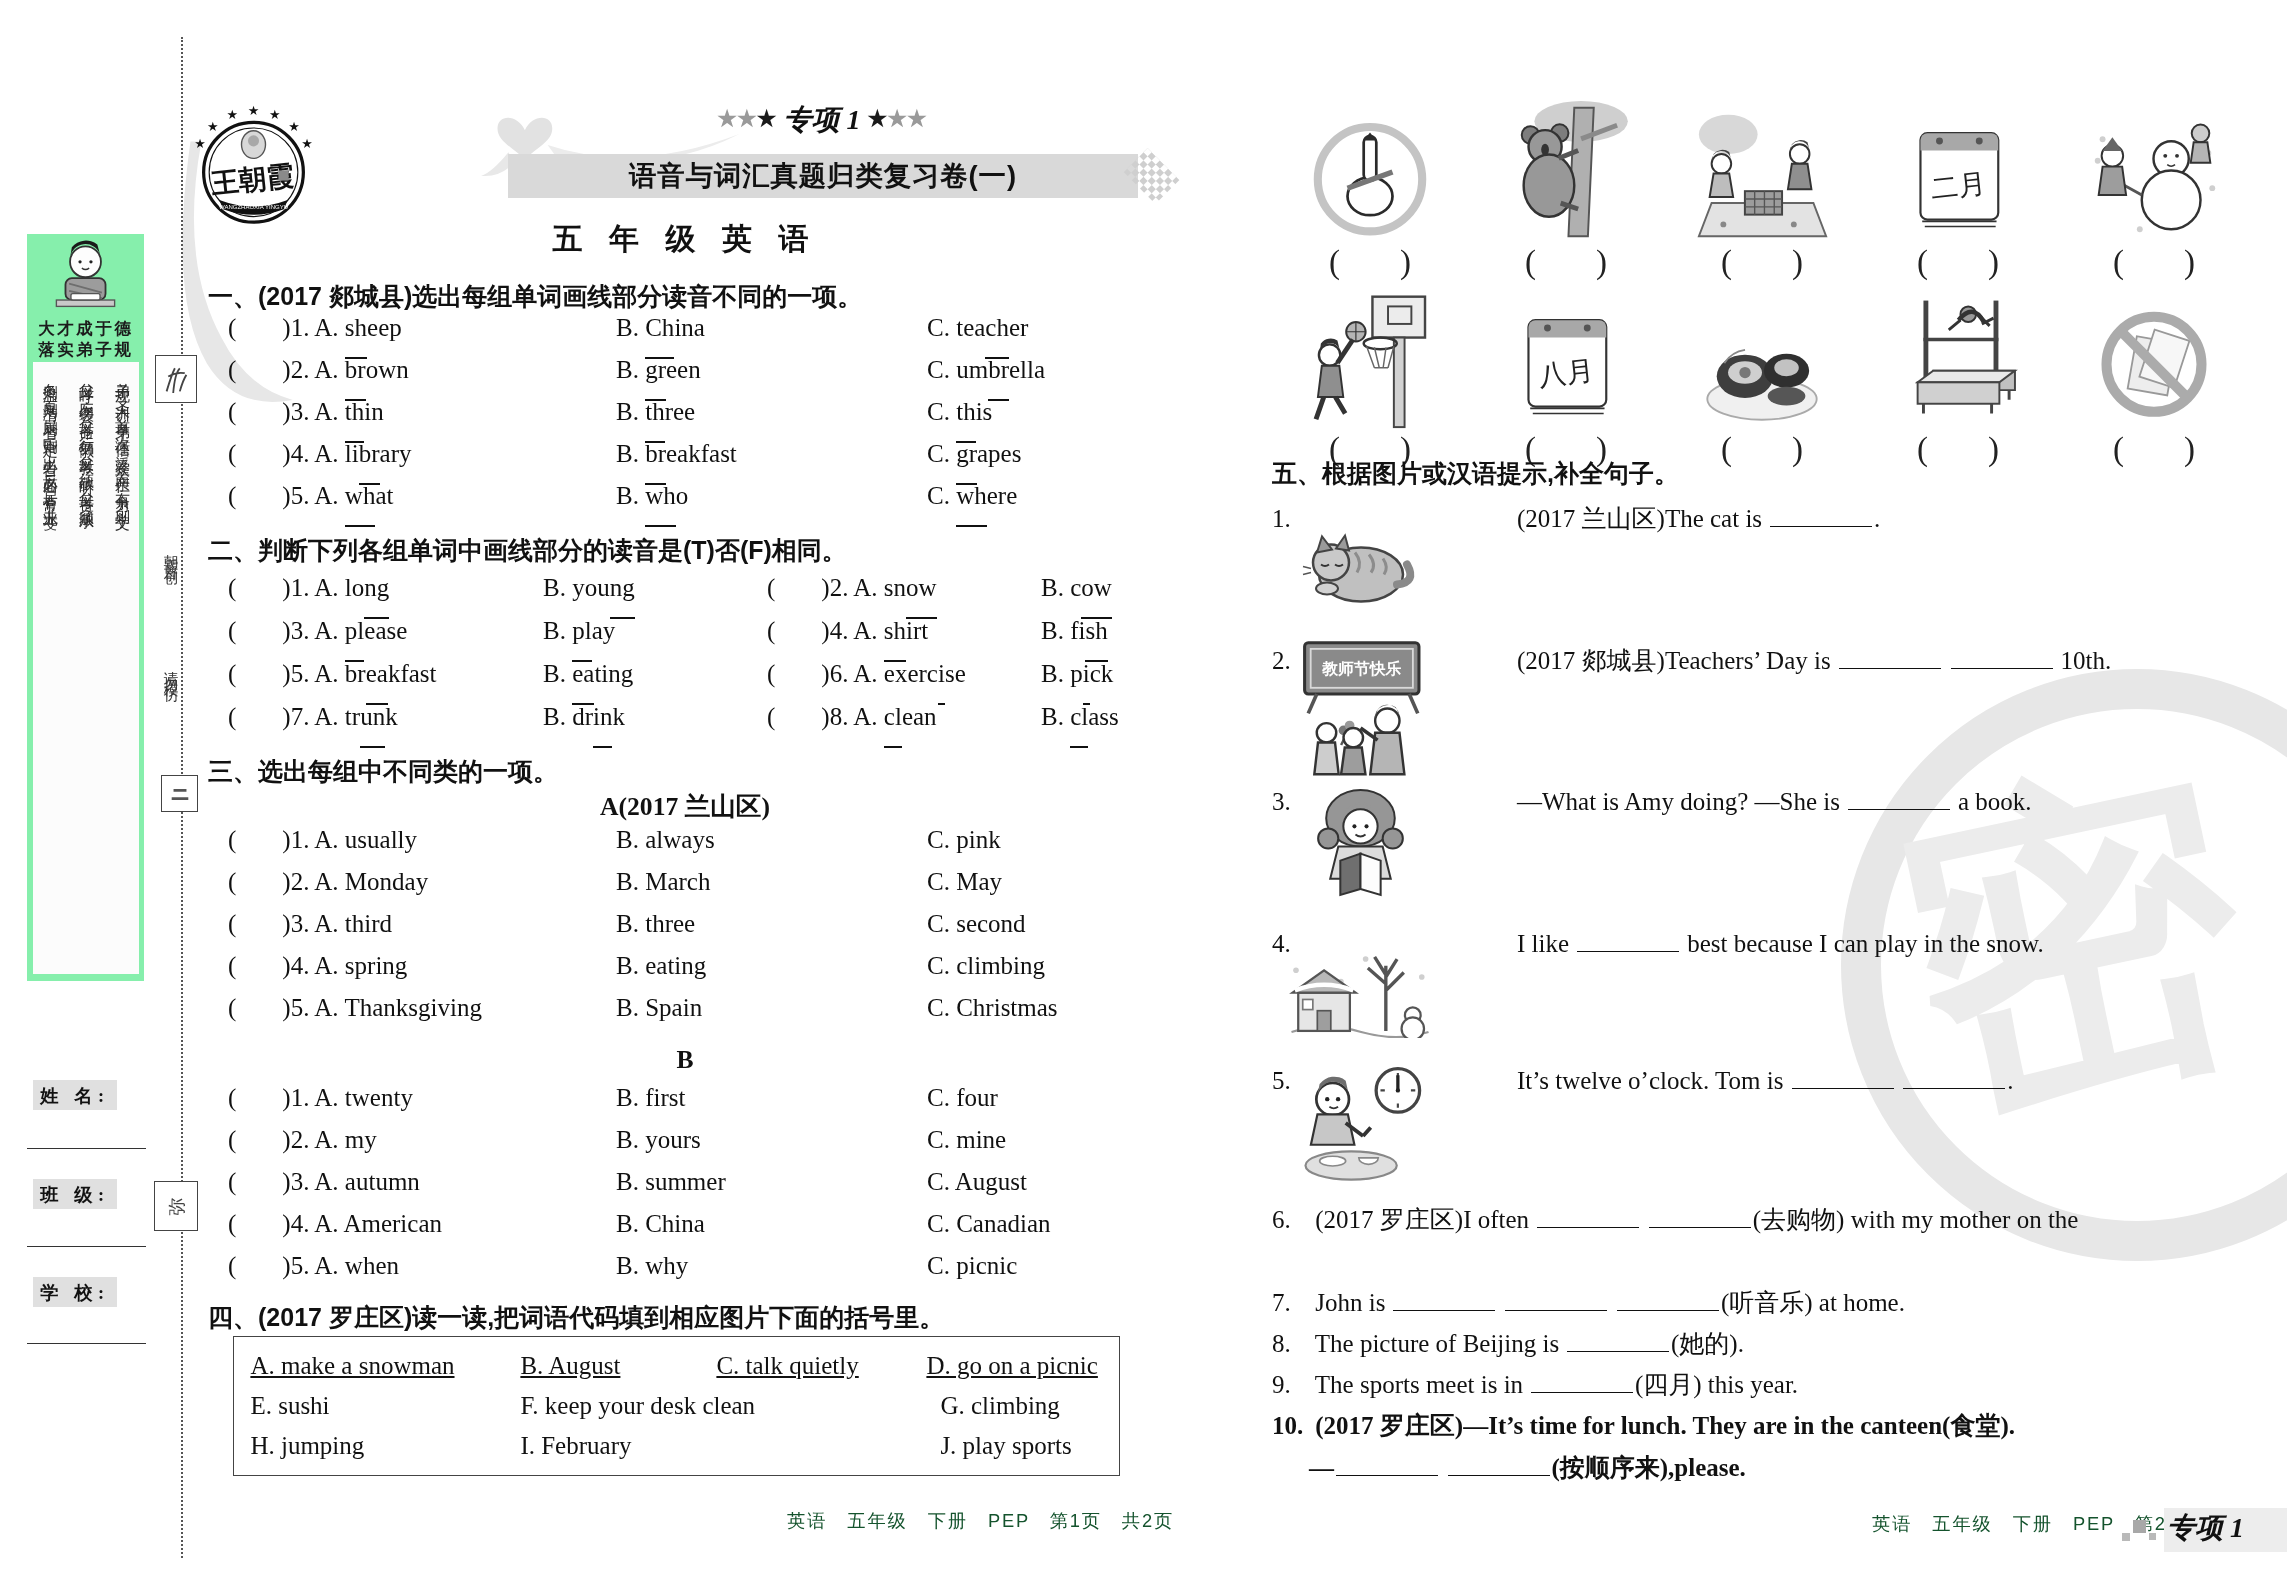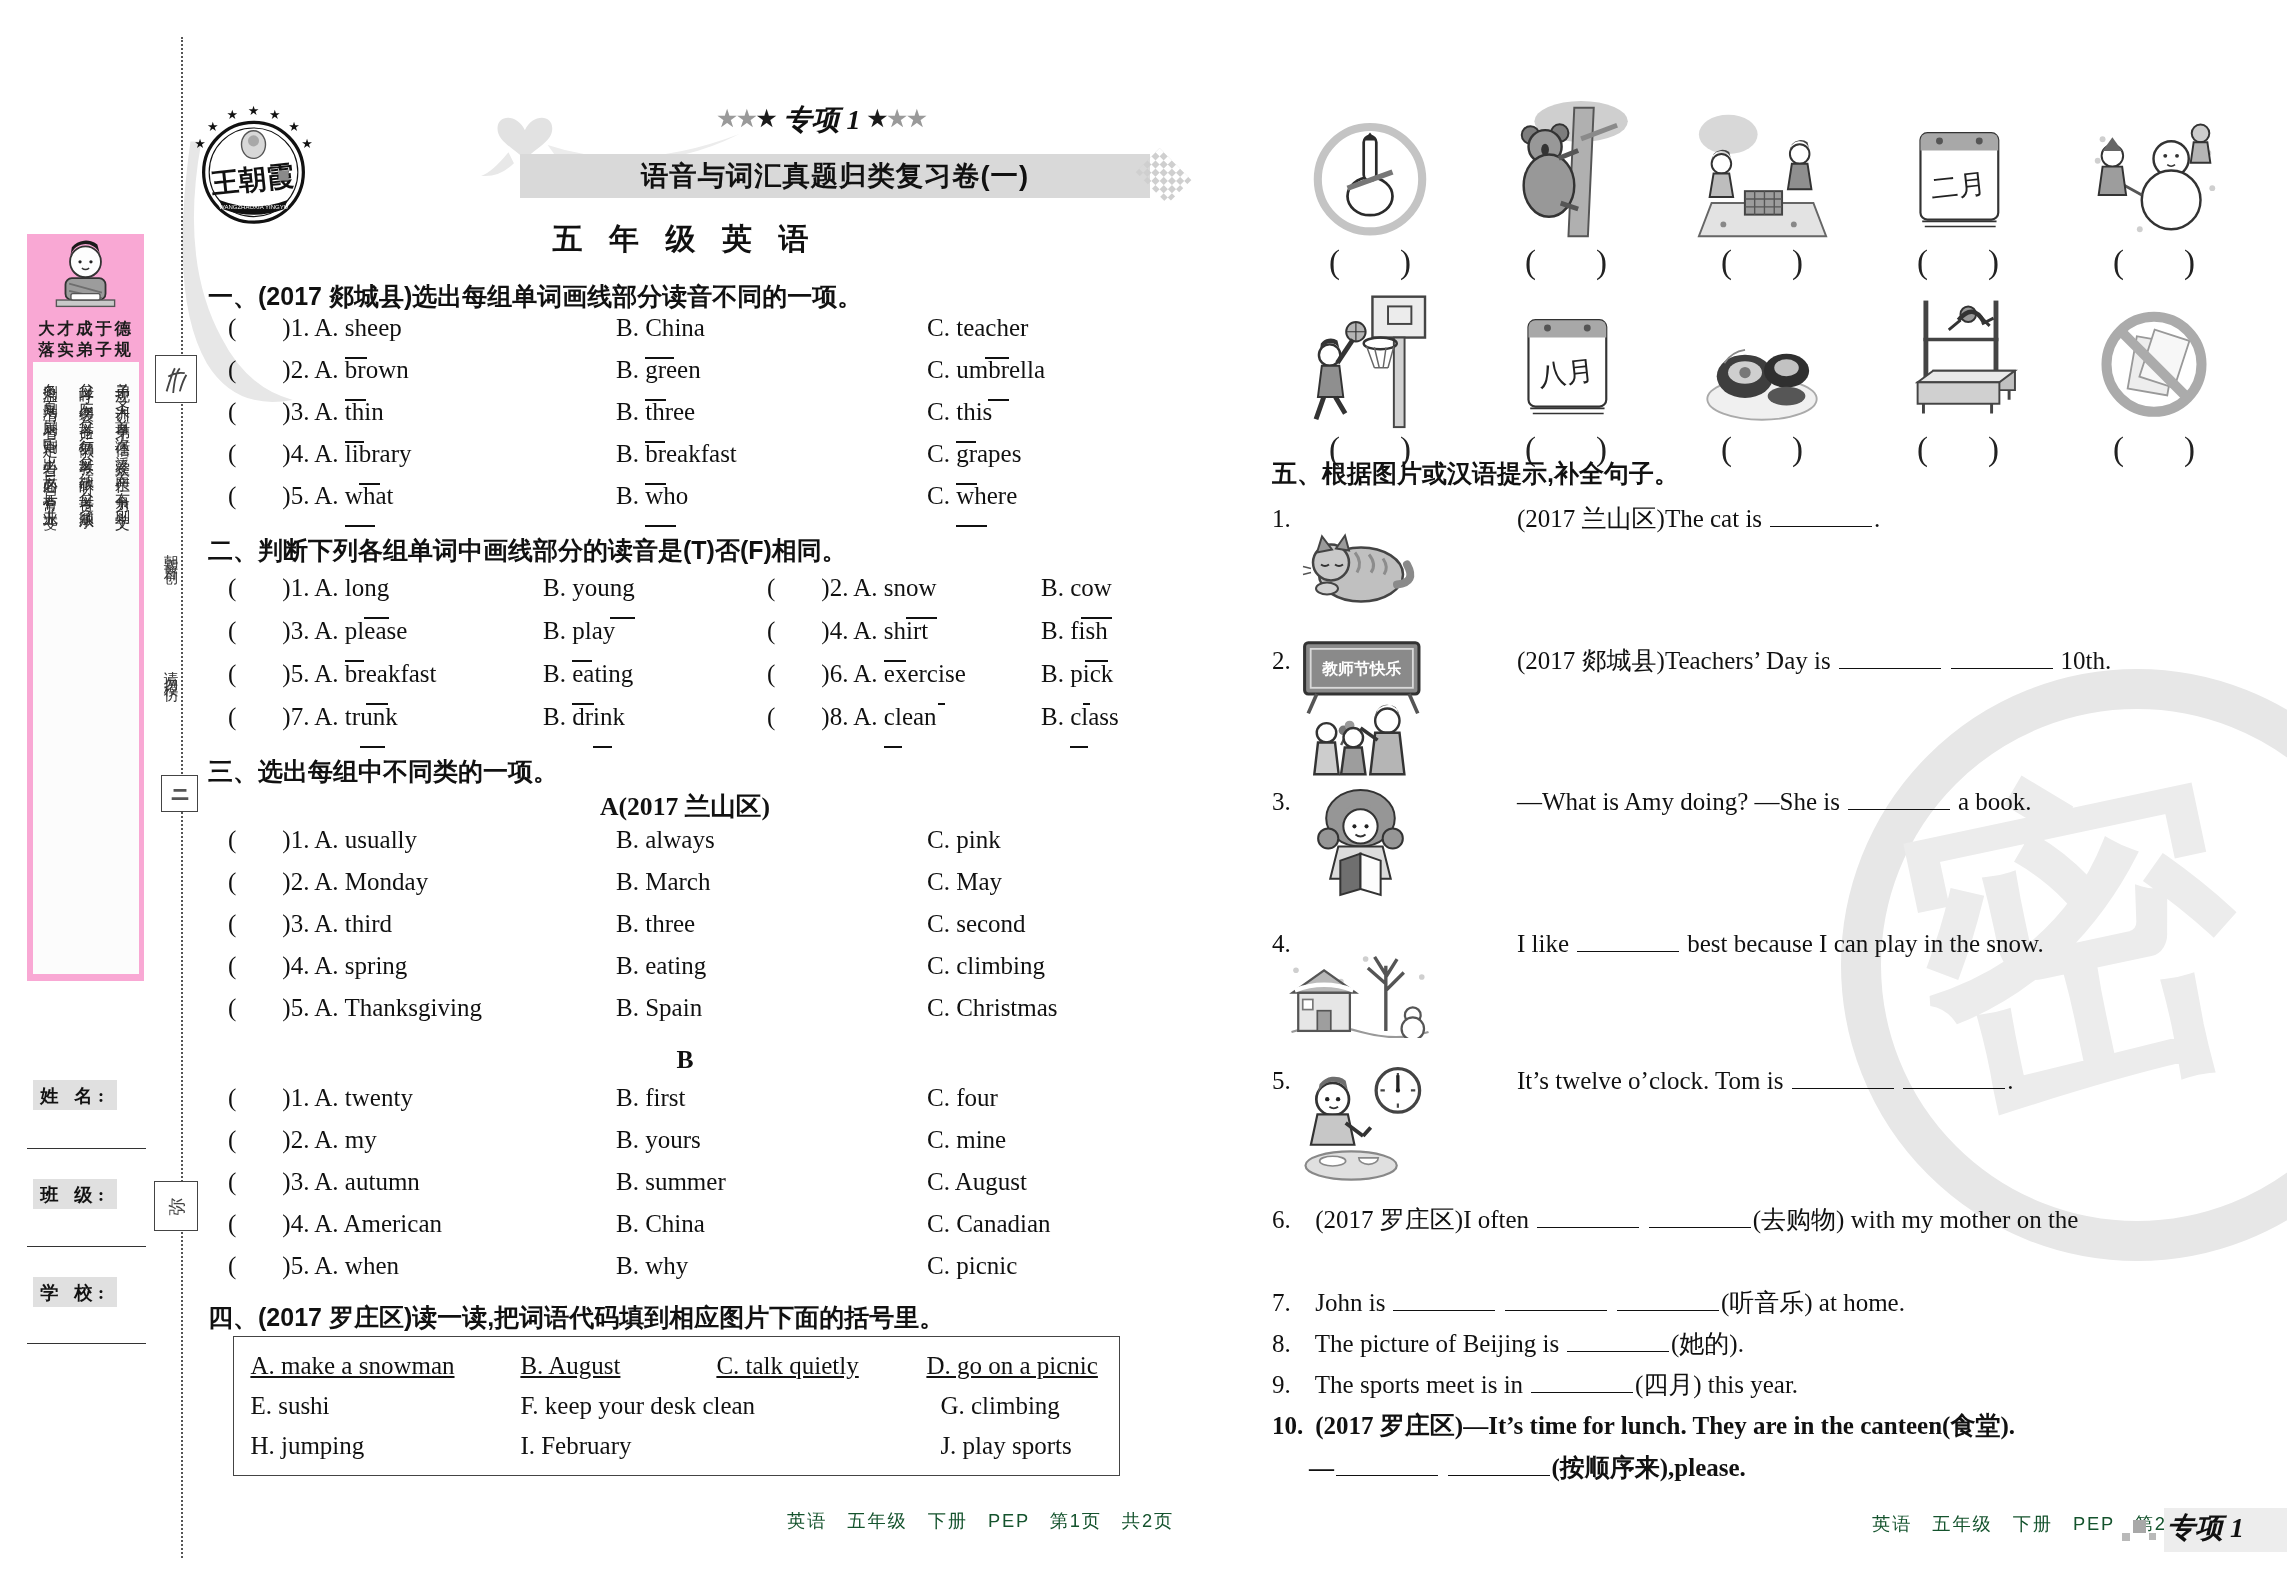--- a/index.html
+++ b/index.html
@@ -24,38 +24,38 @@
   .pic-imgarea{display:flex;align-items:flex-end;justify-content:center;}
   .pic-bracket{font-family:"Liberation Serif",serif;font-size:33px;color:#222;}
   .pgap{display:inline-block;width:60px;}
   
   .s5item{position:absolute;left:1272px;width:1003px;font-family:"Liberation Serif",serif;
           font-size:25px;line-height:42px;color:#111;}
   .s5num{display:inline-block;min-width:37px;}
   .s5text{position:absolute;left:245px;top:0;width:758px;}
   .s5cont{padding-left:37px;}
   
-  #sidebar{left:27.4px;top:234px;width:117px;height:747px;background:#f9a8d4;}
+  #sidebar{left:27.4px;top:234px;width:117px;height:747px;background:#86efac;}
   #sb-motto{font-family:"Liberation Serif",serif;font-weight:bold;font-size:16.4px;
             letter-spacing:2.7px;text-align:center;line-height:21px;color:#1c1c1c;}
   #sb-cols{position:absolute;left:5.5px;right:5.5px;top:128px;bottom:7.3px;background:#fcfcfc;
            display:flex;justify-content:space-between;padding:9.1px 7.3px;}
   .sb-col{display:flex;flex-direction:column;align-items:center;gap:10px;}
   .sb-grp{writing-mode:vertical-rl;text-orientation:upright;font-size:15px;letter-spacing:2.7px;color:#2a2a2a;}
   .fld-label{background:#e0e0e0;padding:2.7px 7.3px;font-size:18.3px;letter-spacing:5.5px;
              font-family:"Liberation Serif",serif;font-weight:bold;}
   .fld-line{border-bottom:1.8px solid #333;width:119px;height:0;}
   
   #dotline{left:181px;top:37px;height:1521px;border-left:2.7px dotted #555;width:0;}
   .stampbox{border:1.8px solid #444;background:#fff;display:flex;align-items:center;justify-content:center;}
   .vnote{writing-mode:vertical-rl;text-orientation:upright;font-size:14.6px;letter-spacing:5.5px;color:#333;
          font-family:"Liberation Serif",serif;}
   
   #titlebar{left:508px;top:154px;width:630px;height:44px;background:#d9d9d9;display:flex;
-            align-items:center;justify-content:center;margin-left:12px;}
+            align-items:center;justify-content:center;}
   #titlebar .t{font-size:27.4px;font-weight:bold;letter-spacing:0.9px;}
   .checker{position:absolute;right:-40px;top:1.8px;width:53px;height:40px;
            background:repeating-conic-gradient(#cfcfcf 0% 25%, transparent 0% 50%) 0 0/13.7px 13.7px;
            transform:rotate(45deg) scale(.85);}
   #tagline{left:630px;top:101px;width:384px;text-align:center;font-family:"Liberation Serif",serif;
            font-size:28px;font-weight:bold;font-style:italic;white-space:nowrap;}
   .star-g{color:#9a9a9a;font-style:normal;font-size:22px;vertical-align:2.7px;}
   .star-d{color:#1a1a1a;font-style:normal;font-size:22px;vertical-align:2.7px;}
   #gradeline{left:196px;top:219px;width:978px;text-align:center;font-size:30px;font-weight:bold;letter-spacing:9.1px;}
   .footer{font-size:18.3px;letter-spacing:1.8px;color:#14532d;text-align:right;}

